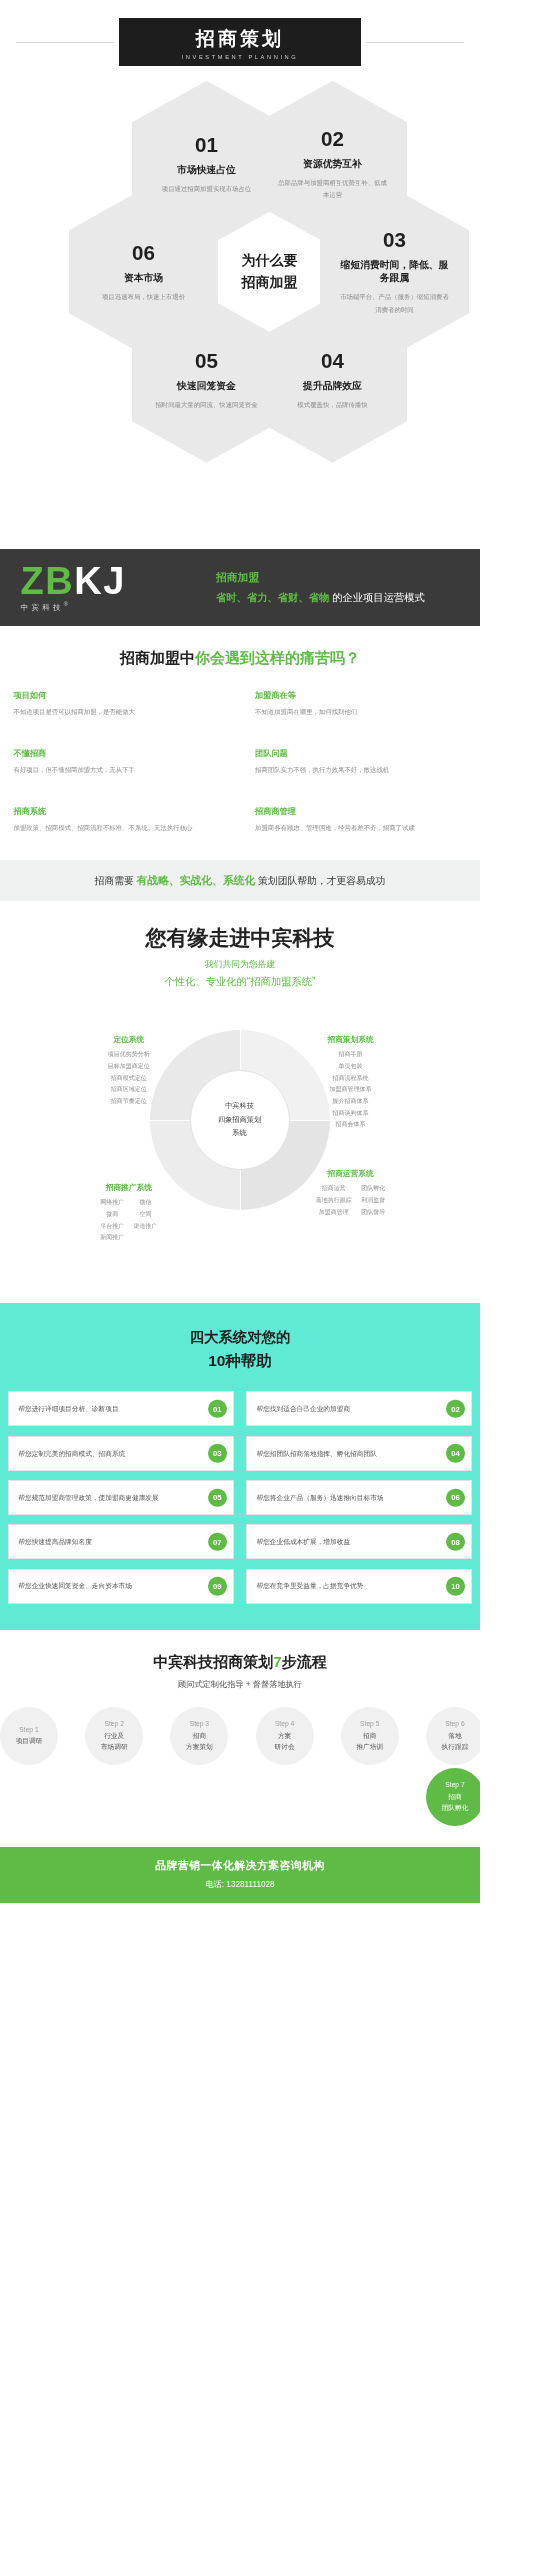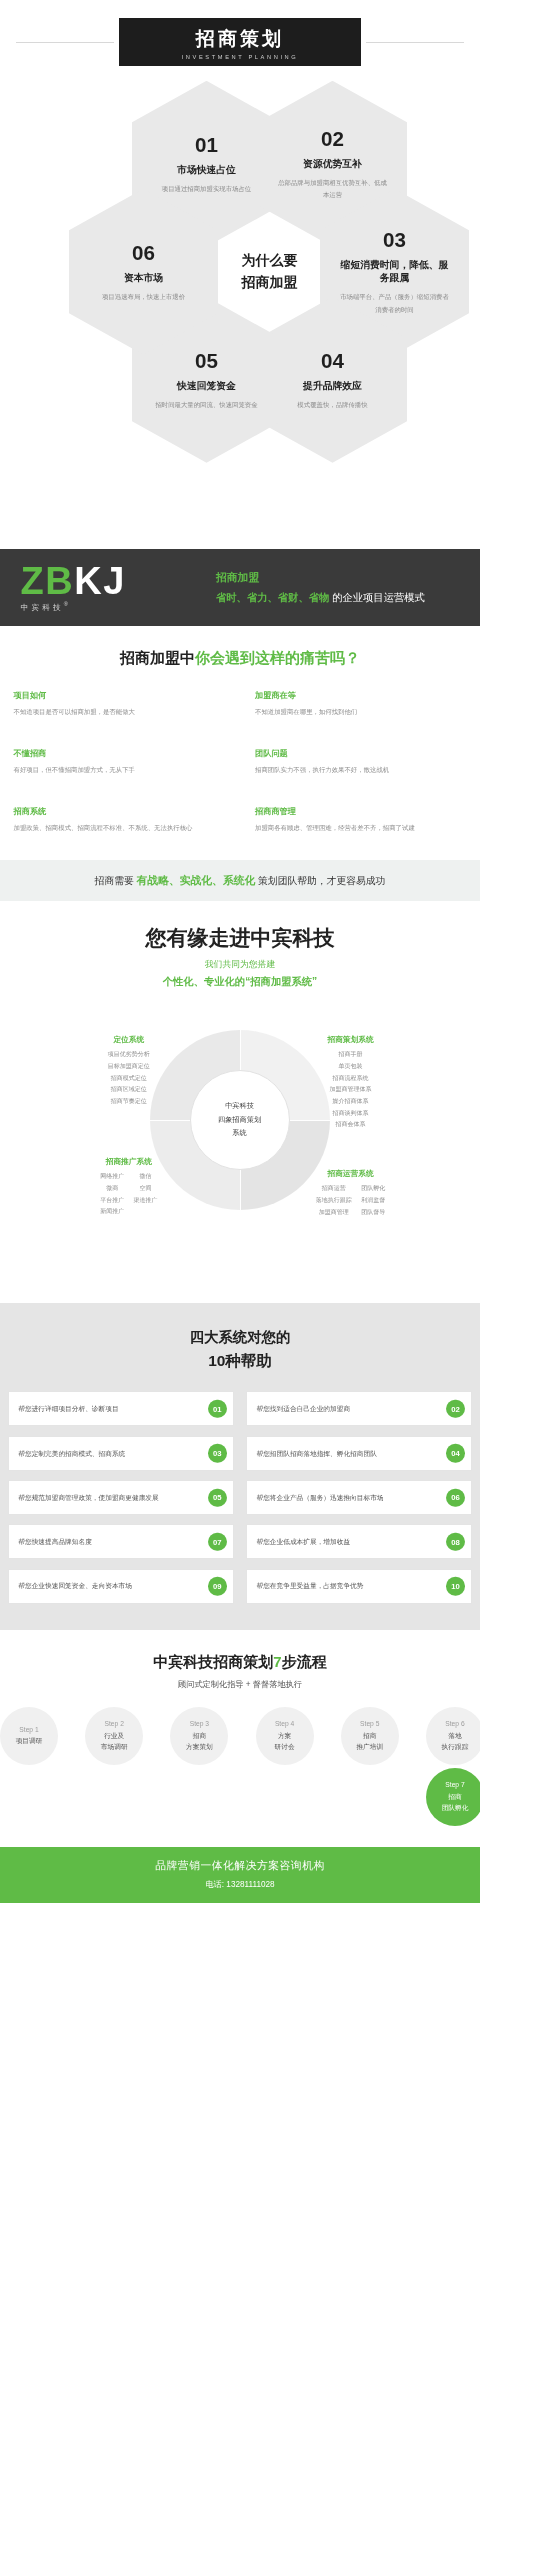--- a/index.html
+++ b/index.html
@@ -77,21 +77,21 @@
 
   
   .sec4 { background:#eef1f0; padding: 13.4px 0; }
   .strip { text-align:center; font-size:9.8px; color:#333; }
   .strip .g { color:#5fbb46; font-weight:bold; font-size:10.8px; }
 
   
   .sec5 { background:#fff; padding: 23px 0 15.5px; }
   .sec5 h2 { text-align:center; font-size:21px; font-weight:bold; color:#222; }
   .sec5 .sub1 { text-align:center; color:#5fbb46; font-size:8.8px; margin-top:7.2px; }
-  .sec5 .sub2 { text-align:center; color:#5fbb46; font-size:10.3px; font-weight:bold; margin-top:4.1px; }
+  .sec5 .sub2 { text-align:center; color:#5fbb46; font-size:10.3px; font-weight:normal; margin-top:4.1px; }
 
   .donut-wrap { position:relative; width: 361px; height: 289px; margin: 9.3px auto 0; }
   .donut {
     position:absolute; left: 90px; top: 31px; width:180px; height:180px; border-radius:50%;
     background: conic-gradient(#f1f1f1 0deg 90deg, #e4e4e4 90deg 180deg, #ececec 180deg 270deg, #e9e9e9 270deg 360deg);
   }
   .donut:before {
     content:""; position:absolute; left:50%; top:0; width:0.5px; height:100%; background:#fff;
   }
   .donut:after {
@@ -103,25 +103,25 @@
     display:flex; align-items:center; justify-content:center; text-align:center;
     font-size:7.2px; color:#3a3a3a; line-height:1.9; z-index:3;
   }
   .quad { position:absolute; width: 118px; text-align:center; }
   .quad .qt { color:#5fbb46; font-size:7.7px; font-weight:bold; margin-bottom:4.6px; }
   .quad .ql { color:#8d8d8d; font-size:6px; line-height:1.95; }
   .quad .ql2 { color:#8d8d8d; font-size:6px; line-height:1.95; display:flex; justify-content:center; gap:9.3px; }
   .quad .ql2 div { text-align:center; }
   .q-tl { left: 10.3px;  top: 36px; }
   .q-tr { left: 232px; top: 36px; }
-  .q-bl { left: 10.3px;  top: 158px; }
+  .q-bl { left: 10.3px;  top: 184px; }
   .q-br { left: 232px; top: 170px; }
 
   
-  .sec6 { background:#e5e5e5; padding: 23px 0 26px; }
+  .sec6 { background:#5eead4; padding: 23px 0 26px; }
   .sec6 h2 { text-align:center; font-size:14.4px; font-weight:bold; color:#222; line-height:1.6; }
   .sec6 h2 .big { font-size:15.5px; }
   .help-grid {
     width: 464px; margin: 17.5px auto 0;
     display:grid; grid-template-columns: 1fr 1fr; column-gap: 12.4px; row-gap: 9.3px;
   }
   .help-item {
     background:#fff; border:0.5px solid #e4e4e4; height: 35px;
     display:flex; align-items:center; padding: 0 7.2px 0 9.3px; position:relative;
   }
@@ -142,21 +142,21 @@
           display:flex; flex-direction:column; align-items:center; justify-content:center;
           text-align:center; }
   .step .sn { color:#9d9d9d; font-size:6.7px; margin-bottom:3.6px; }
   .step .st { color:#555; font-size:6.7px; line-height:1.6; }
   .step.last { background:#5fbb46; }
   .step.last .sn, .step.last .st { color:#fff; }
   .steps-row2 { width:484px; margin: 3.1px auto 0; display:flex; justify-content:flex-end; }
 
   
   .sec8 { background:#5fbb46; padding: 12.4px 0 13.4px; text-align:center; color:#fff; }
-  .sec8 .f1 { font-size:10.8px; font-weight:normal; letter-spacing:0.5px; }
+  .sec8 .f1 { font-size:10.8px; font-weight:bold; letter-spacing:0.5px; }
   .sec8 .f2 { font-size:8.2px; margin-top:5.2px; }
 </style>
 </head>
 <body>
 
 <div class="page">
 
   <div class="sec1">
     <div class="title-plate">
       <div class="cn">招商策划</div>

